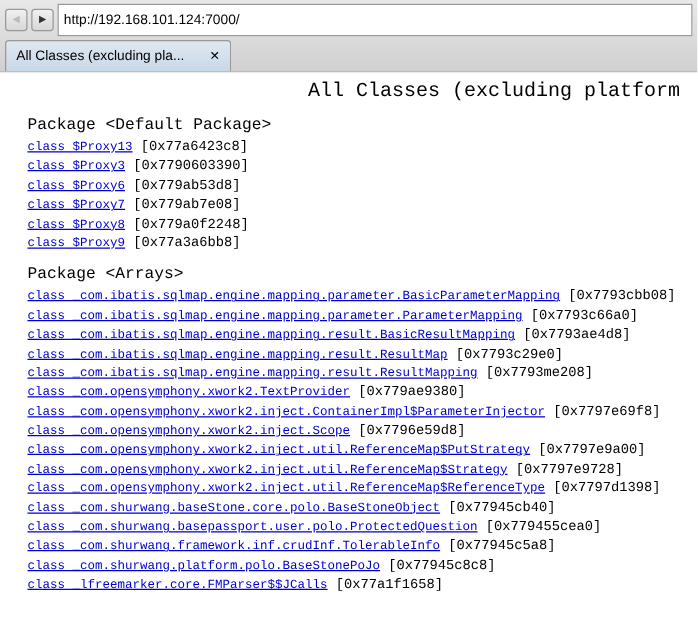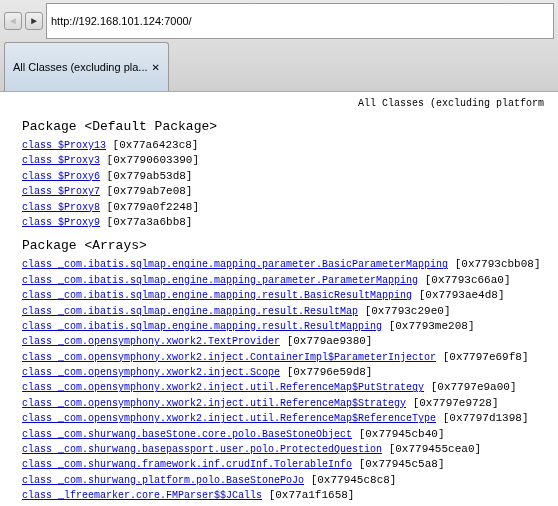--- a/index.html
+++ b/index.html
@@ -34,60 +34,60 @@
       justify-content: center;
       cursor: pointer;
       font-size: 10px;
       color: #333;
     }
     .nav-btn.disabled {
       color: #bbb;
     }
     .address-bar {
       flex: 1;
-      height: 36px;
+      height: 26px;
       border: 1px solid #999;
       background: #fff;
       padding: 0 4px;
       font-family: Arial, sans-serif;
       font-size: 11px;
       color: #000;
     }
     .tab-bar {
       display: flex;
       align-items: flex-end;
     }
     .tab {
       background: linear-gradient(to bottom, #e0e8f0, #c8d8e8);
       border: 1px solid #999;
       border-bottom: none;
-      padding: 18px 8px;
+      padding: 6px 8px;
       font-family: Arial, sans-serif;
       font-size: 11px;
       color: #000;
       border-radius: 3px 3px 0 0;
       display: flex;
       align-items: flex-end;
-      gap: 4px;
+      gap: 20px;
     }
     .tab-close {
       font-size: 10px;
       cursor: pointer;
     }
     .content-area {
       background: #fff;
       padding: 6px 10px;
       height: calc(506px - 52px);
       overflow-y: auto;
       overflow-x: hidden;
     }
     .page-title {
       text-align: right;
       font-family: 'Courier New', Courier, monospace;
-      font-size: 10px;
+      font-size: 16px;
       font-weight: normal;
       margin-bottom: 10px;
       margin-right: 4px;
     }
     .package-heading {
       font-family: 'Courier New', Courier, monospace;
       font-size: 13px;
       font-weight: normal;
       margin-bottom: 4px;
       margin-top: 6px;

